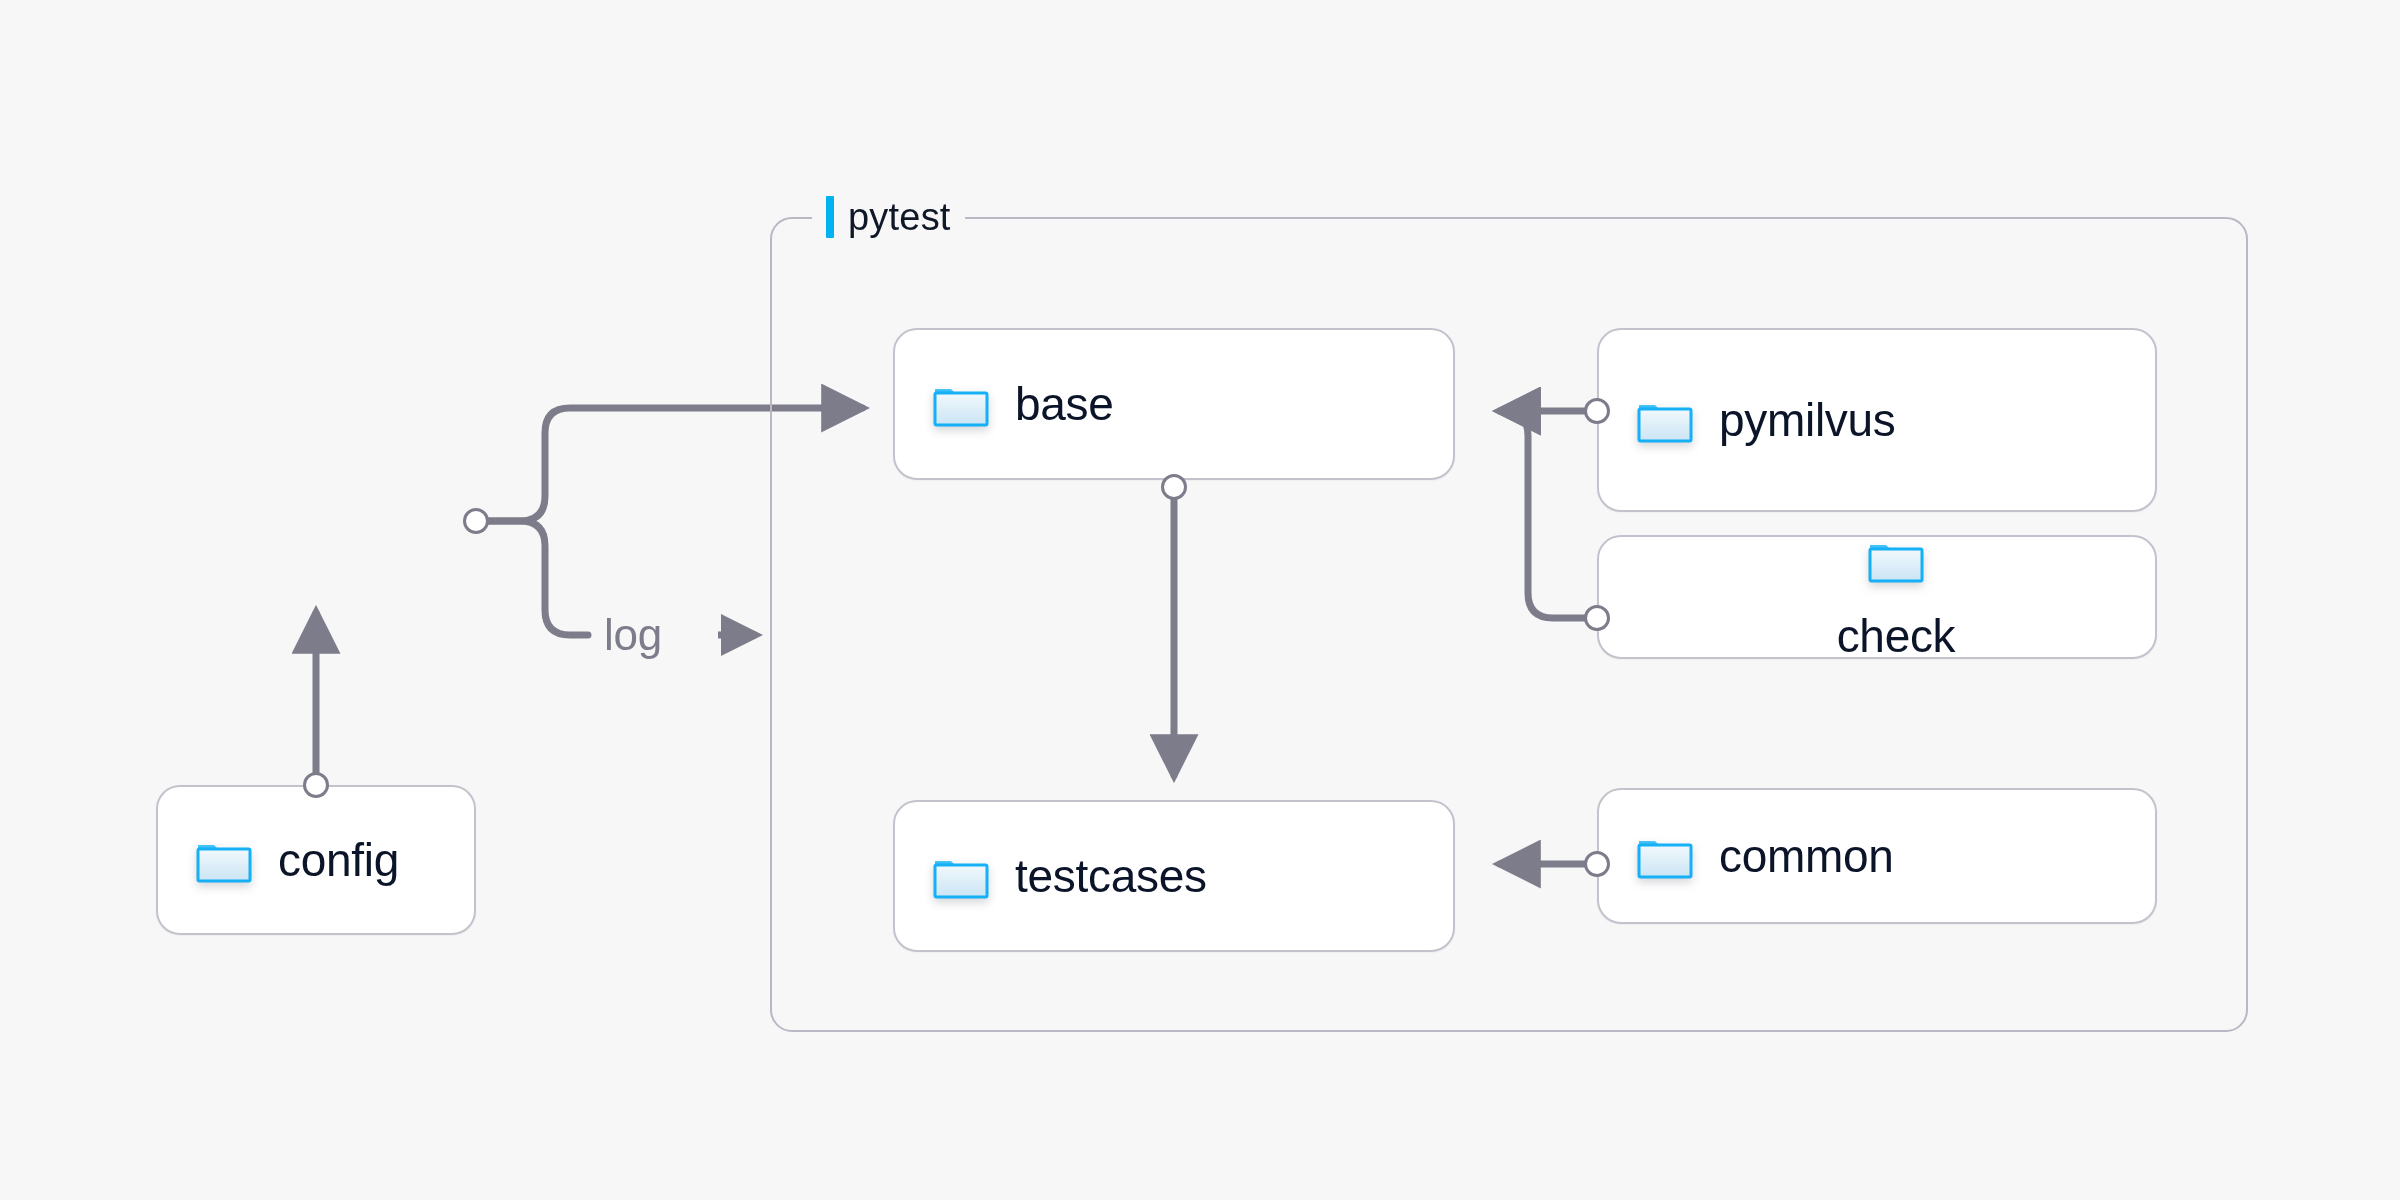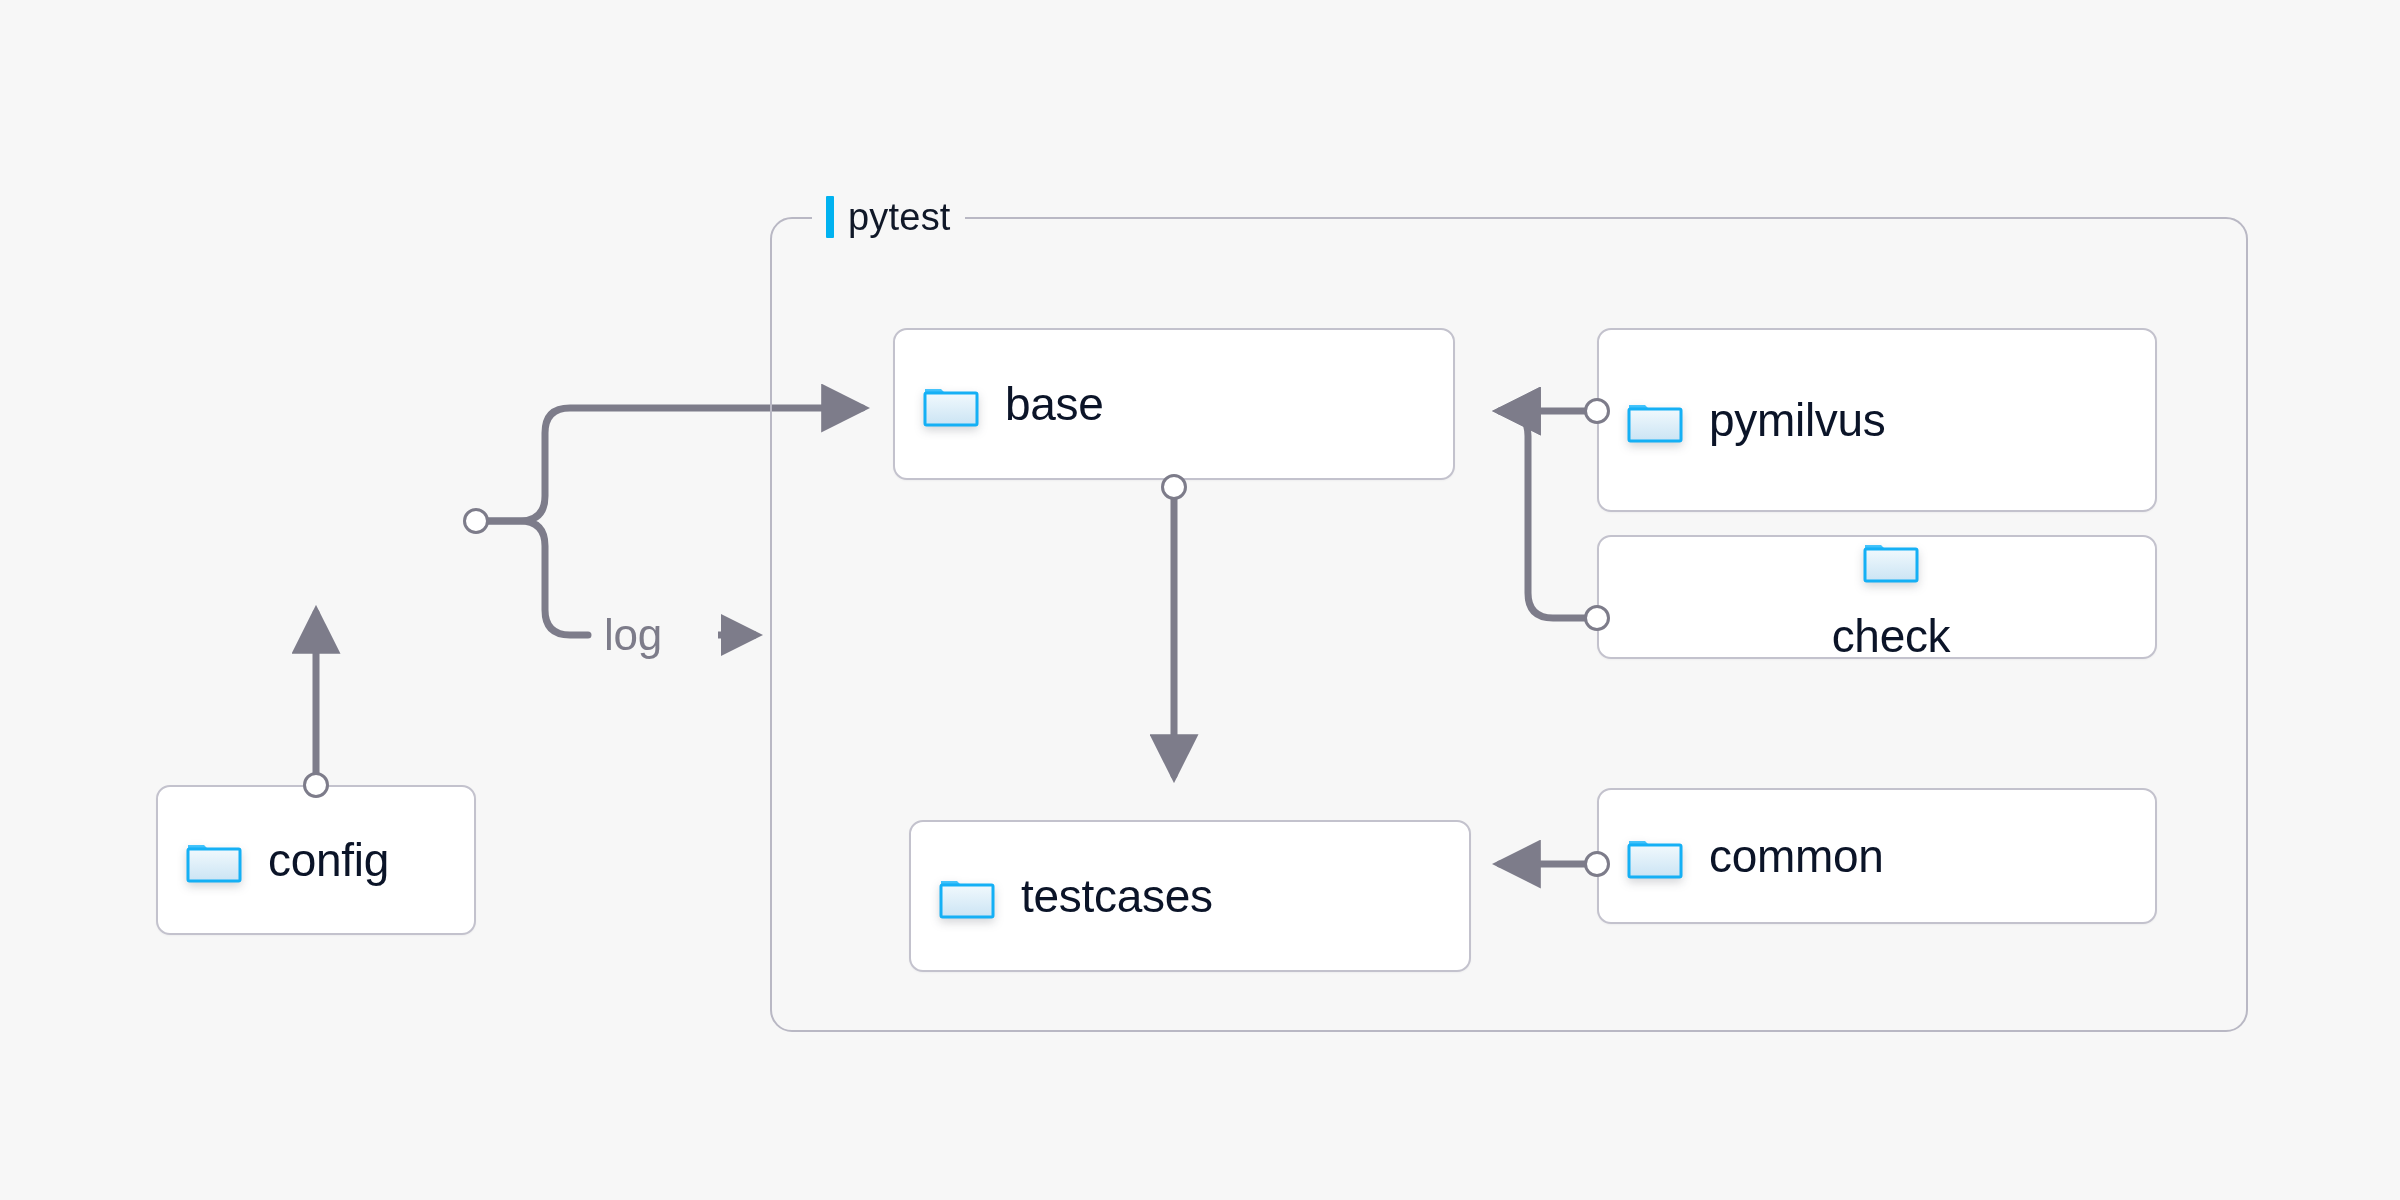--- a/index.html
+++ b/index.html
@@ -65,24 +65,24 @@
     letter-spacing: 0.2px;
     white-space: nowrap;
   }
 
   
   .node {
     position: absolute;
     box-sizing: border-box;
     background: #ffffff;
     border: 2px solid #c3c2cd;
-    border-radius: 14px;
+    border-radius: 24px;
     display: flex;
     align-items: center;
-    padding-left: 28px;
+    padding-left: 38px;
     gap: 26px;
     box-shadow: 0 1px 2px rgba(16,24,40,0.04);
   }
   .node .node-label {
     font-size: 46px;
     color: #0b1428;
     letter-spacing: -0.3px;
     white-space: nowrap;
   }
 
@@ -179,21 +179,21 @@
   <div class="node" style="left:893px; top:328px; width:562px; height:152px;">
     <span class="folder">
       <svg viewBox="0 0 56 46" width="56" height="46">
         <path d="M2 8 h16 l5 5 h31 v5 H2 Z" fill="url(#folderTabGrad)"></path>
         <rect x="2" y="12" width="52" height="32" rx="1.5" fill="url(#folderGrad)" stroke="#15b0f5" stroke-width="3"></rect>
       </svg>
     </span>
     <span class="node-label">base</span>
   </div>
 
-  <div class="node" style="left:893px; top:820px; width:562px; height:152px;margin-left:16px;">
+  <div class="node" style="left:893px; top:800px; width:562px; height:152px;">
     <span class="folder">
       <svg viewBox="0 0 56 46" width="56" height="46">
         <path d="M2 8 h16 l5 5 h31 v5 H2 Z" fill="url(#folderTabGrad)"></path>
         <rect x="2" y="12" width="52" height="32" rx="1.5" fill="url(#folderGrad)" stroke="#15b0f5" stroke-width="3"></rect>
       </svg>
     </span>
     <span class="node-label">testcases</span>
   </div>
 
   <div class="node" style="left:1597px; top:328px; width:560px; height:184px;">

